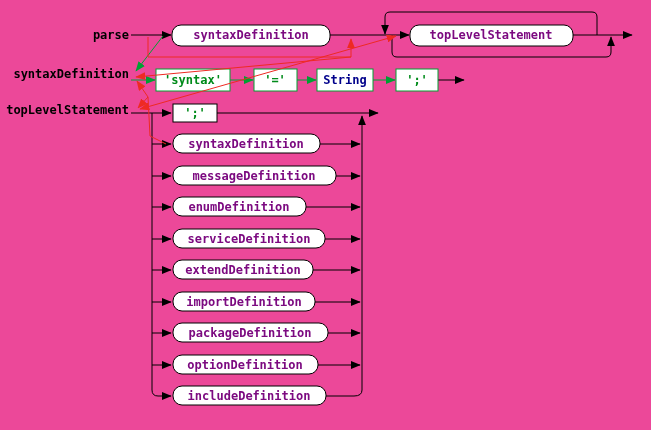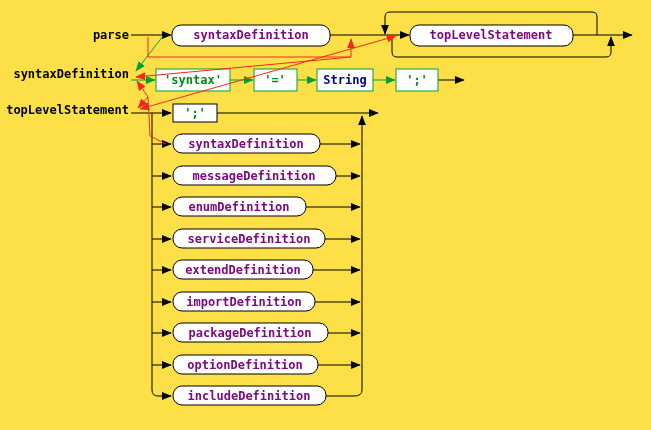--- a/index.html
+++ b/index.html
@@ -1,16 +1,16 @@
 <!DOCTYPE html>
 <html><head>
 <meta charset="utf-8">
 <style>
   html,body{margin:0;padding:0;background:#ffffff;}
-  .stage{position:relative;width:651px;height:430px;background:#fde047;overflow:hidden;}
+  .stage{position:relative;width:651px;height:430px;background:#ec4899;overflow:hidden;}
   svg text{font-family:"DejaVu Sans Mono","Liberation Mono",monospace;font-size:12px;font-weight:bold;}
   .lbl{fill:#000000;}
   .rule-text{fill:#7c0a80;}
   .lit-text{fill:#008b1a;}
   .tok-text{fill:#00008b;}
   .box{fill:#ffffff;stroke-width:1;}
   .bk{stroke:#000000;}
   .gn{stroke:#00a033;}
   .ln{fill:none;stroke:#000000;stroke-width:1;}
   .gl{fill:none;stroke:#00a033;stroke-width:1;}

